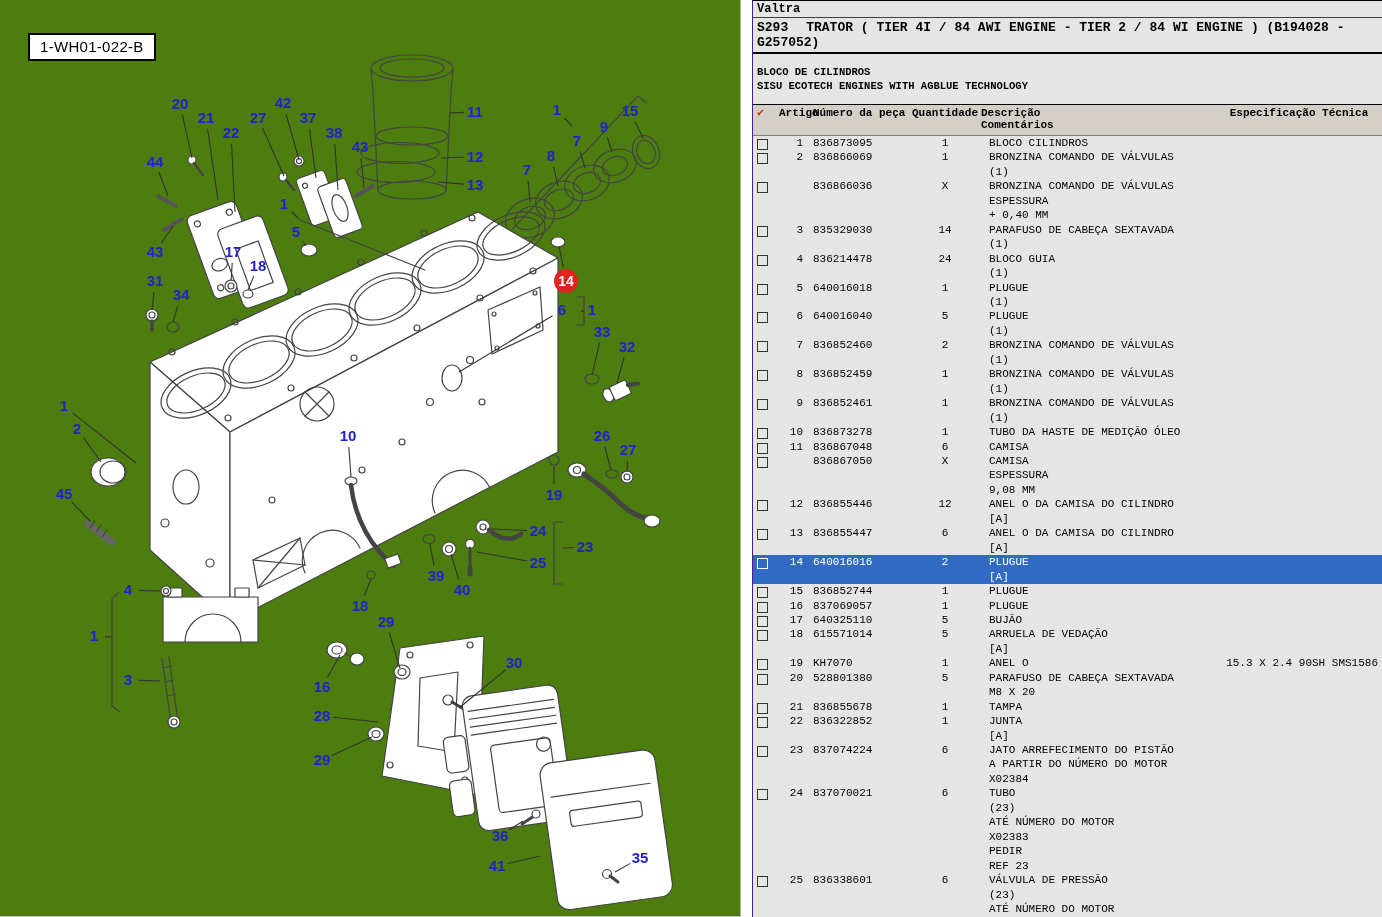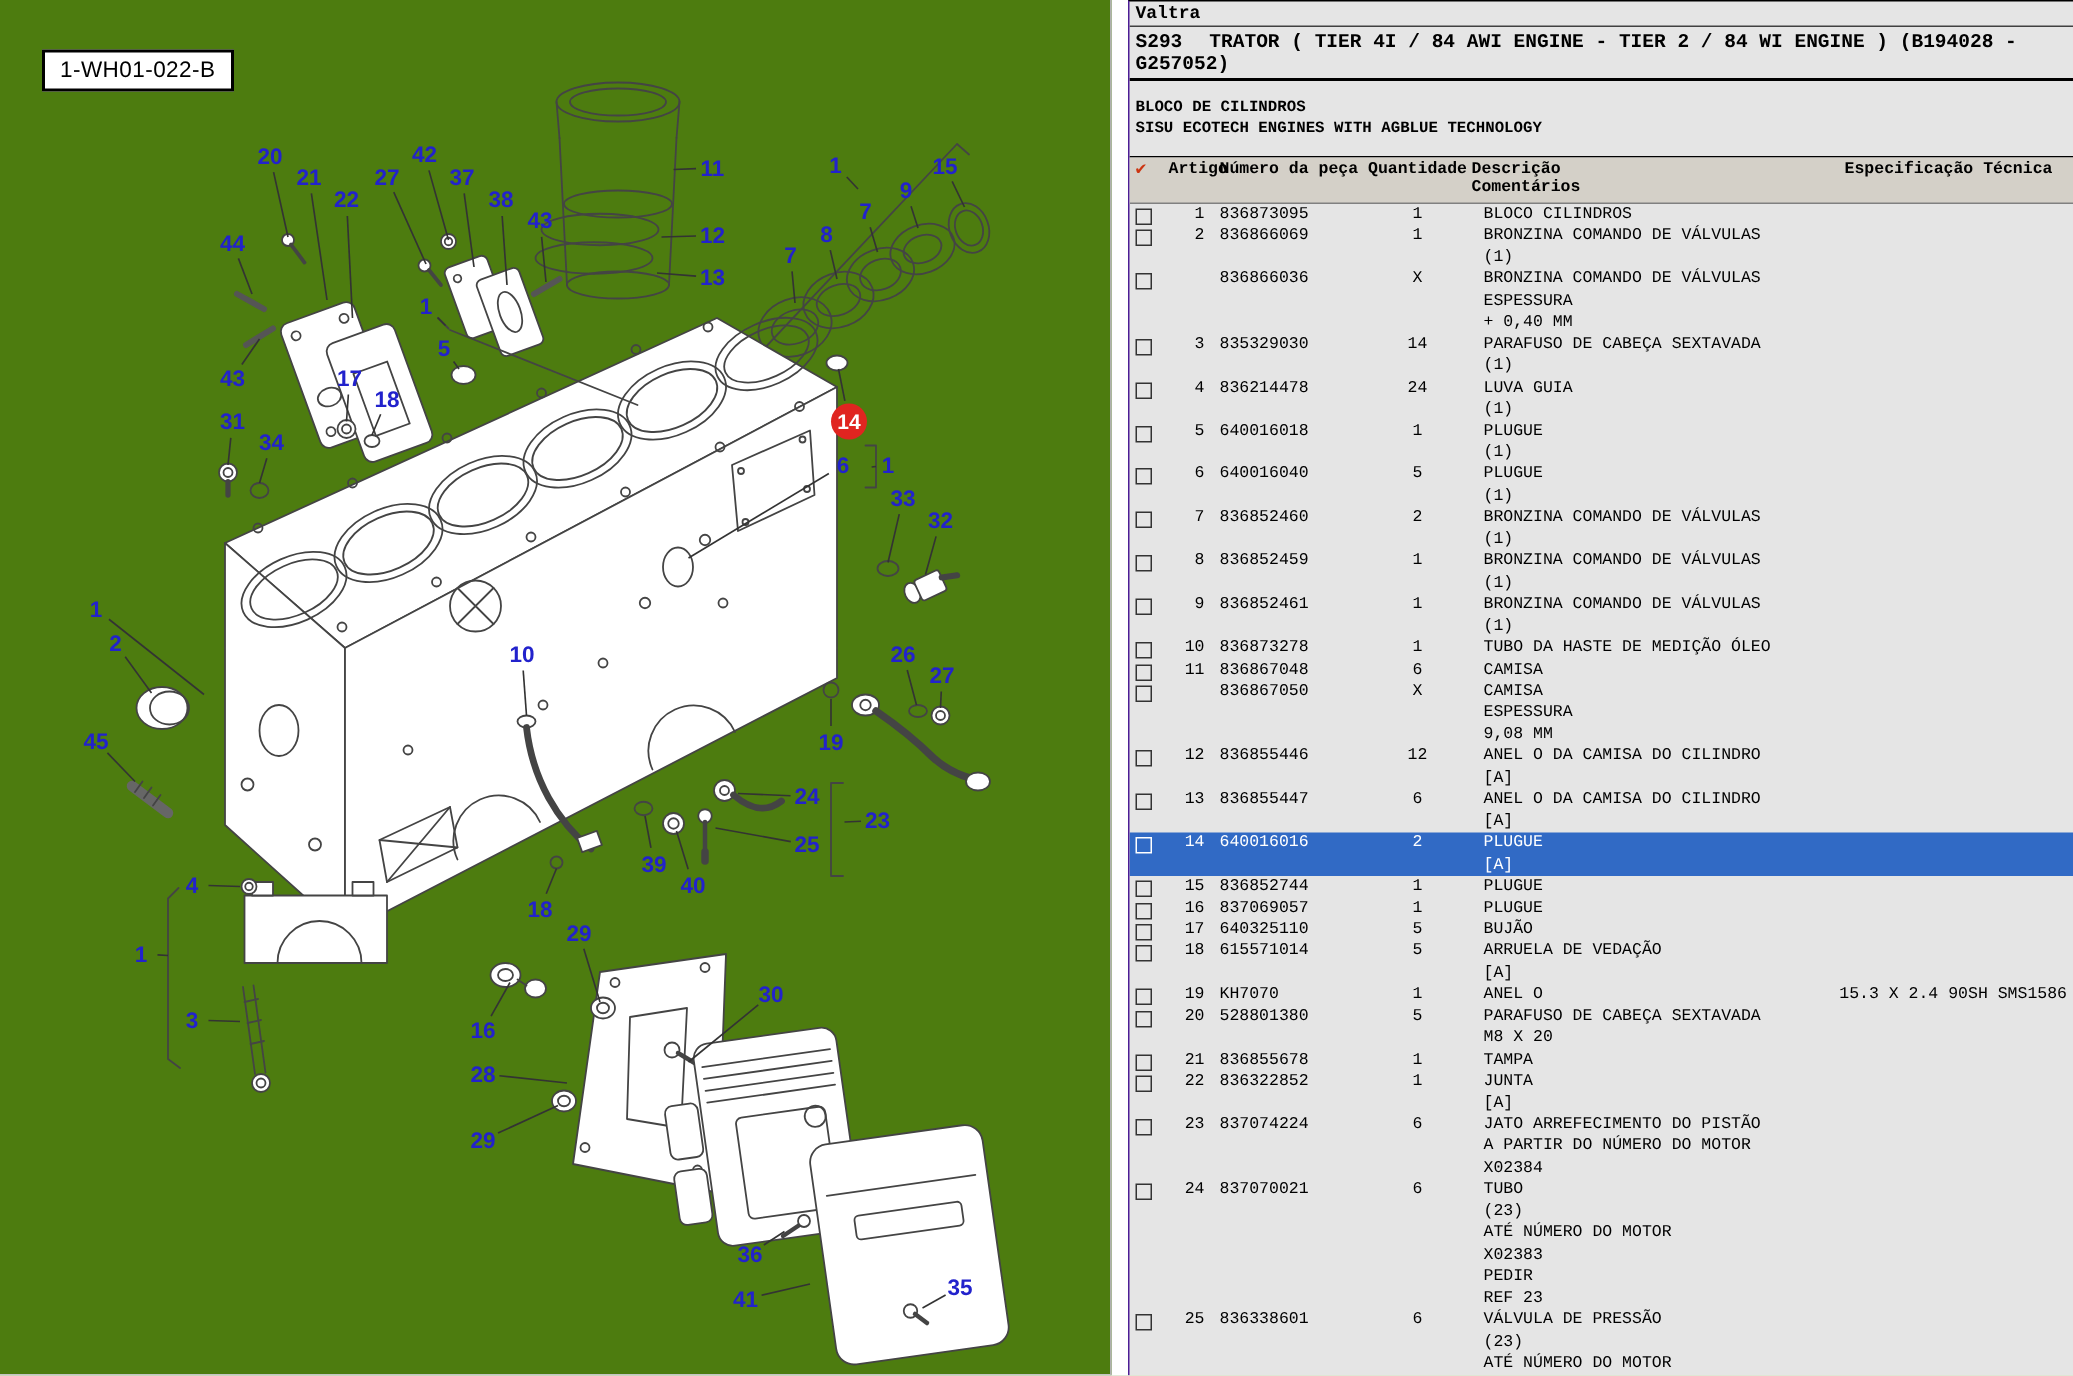--- a/index.html
+++ b/index.html
@@ -569,21 +569,21 @@
             <div>(1)</div>
           </span>
           <span class="s"></span>
         </div>
         <div class="prow">
           <span class="cb"></span>
           <span class="a">4</span>
           <span>836214478</span>
           <span class="q">24</span>
           <span class="d">
-            <div>LUVA GUIA</div>
+            <div>BLOCO GUIA</div>
             <div>(1)</div>
           </span>
           <span class="s"></span>
         </div>
         <div class="prow">
           <span class="cb"></span>
           <span class="a">5</span>
           <span>640016018</span>
           <span class="q">1</span>
           <span class="d">

